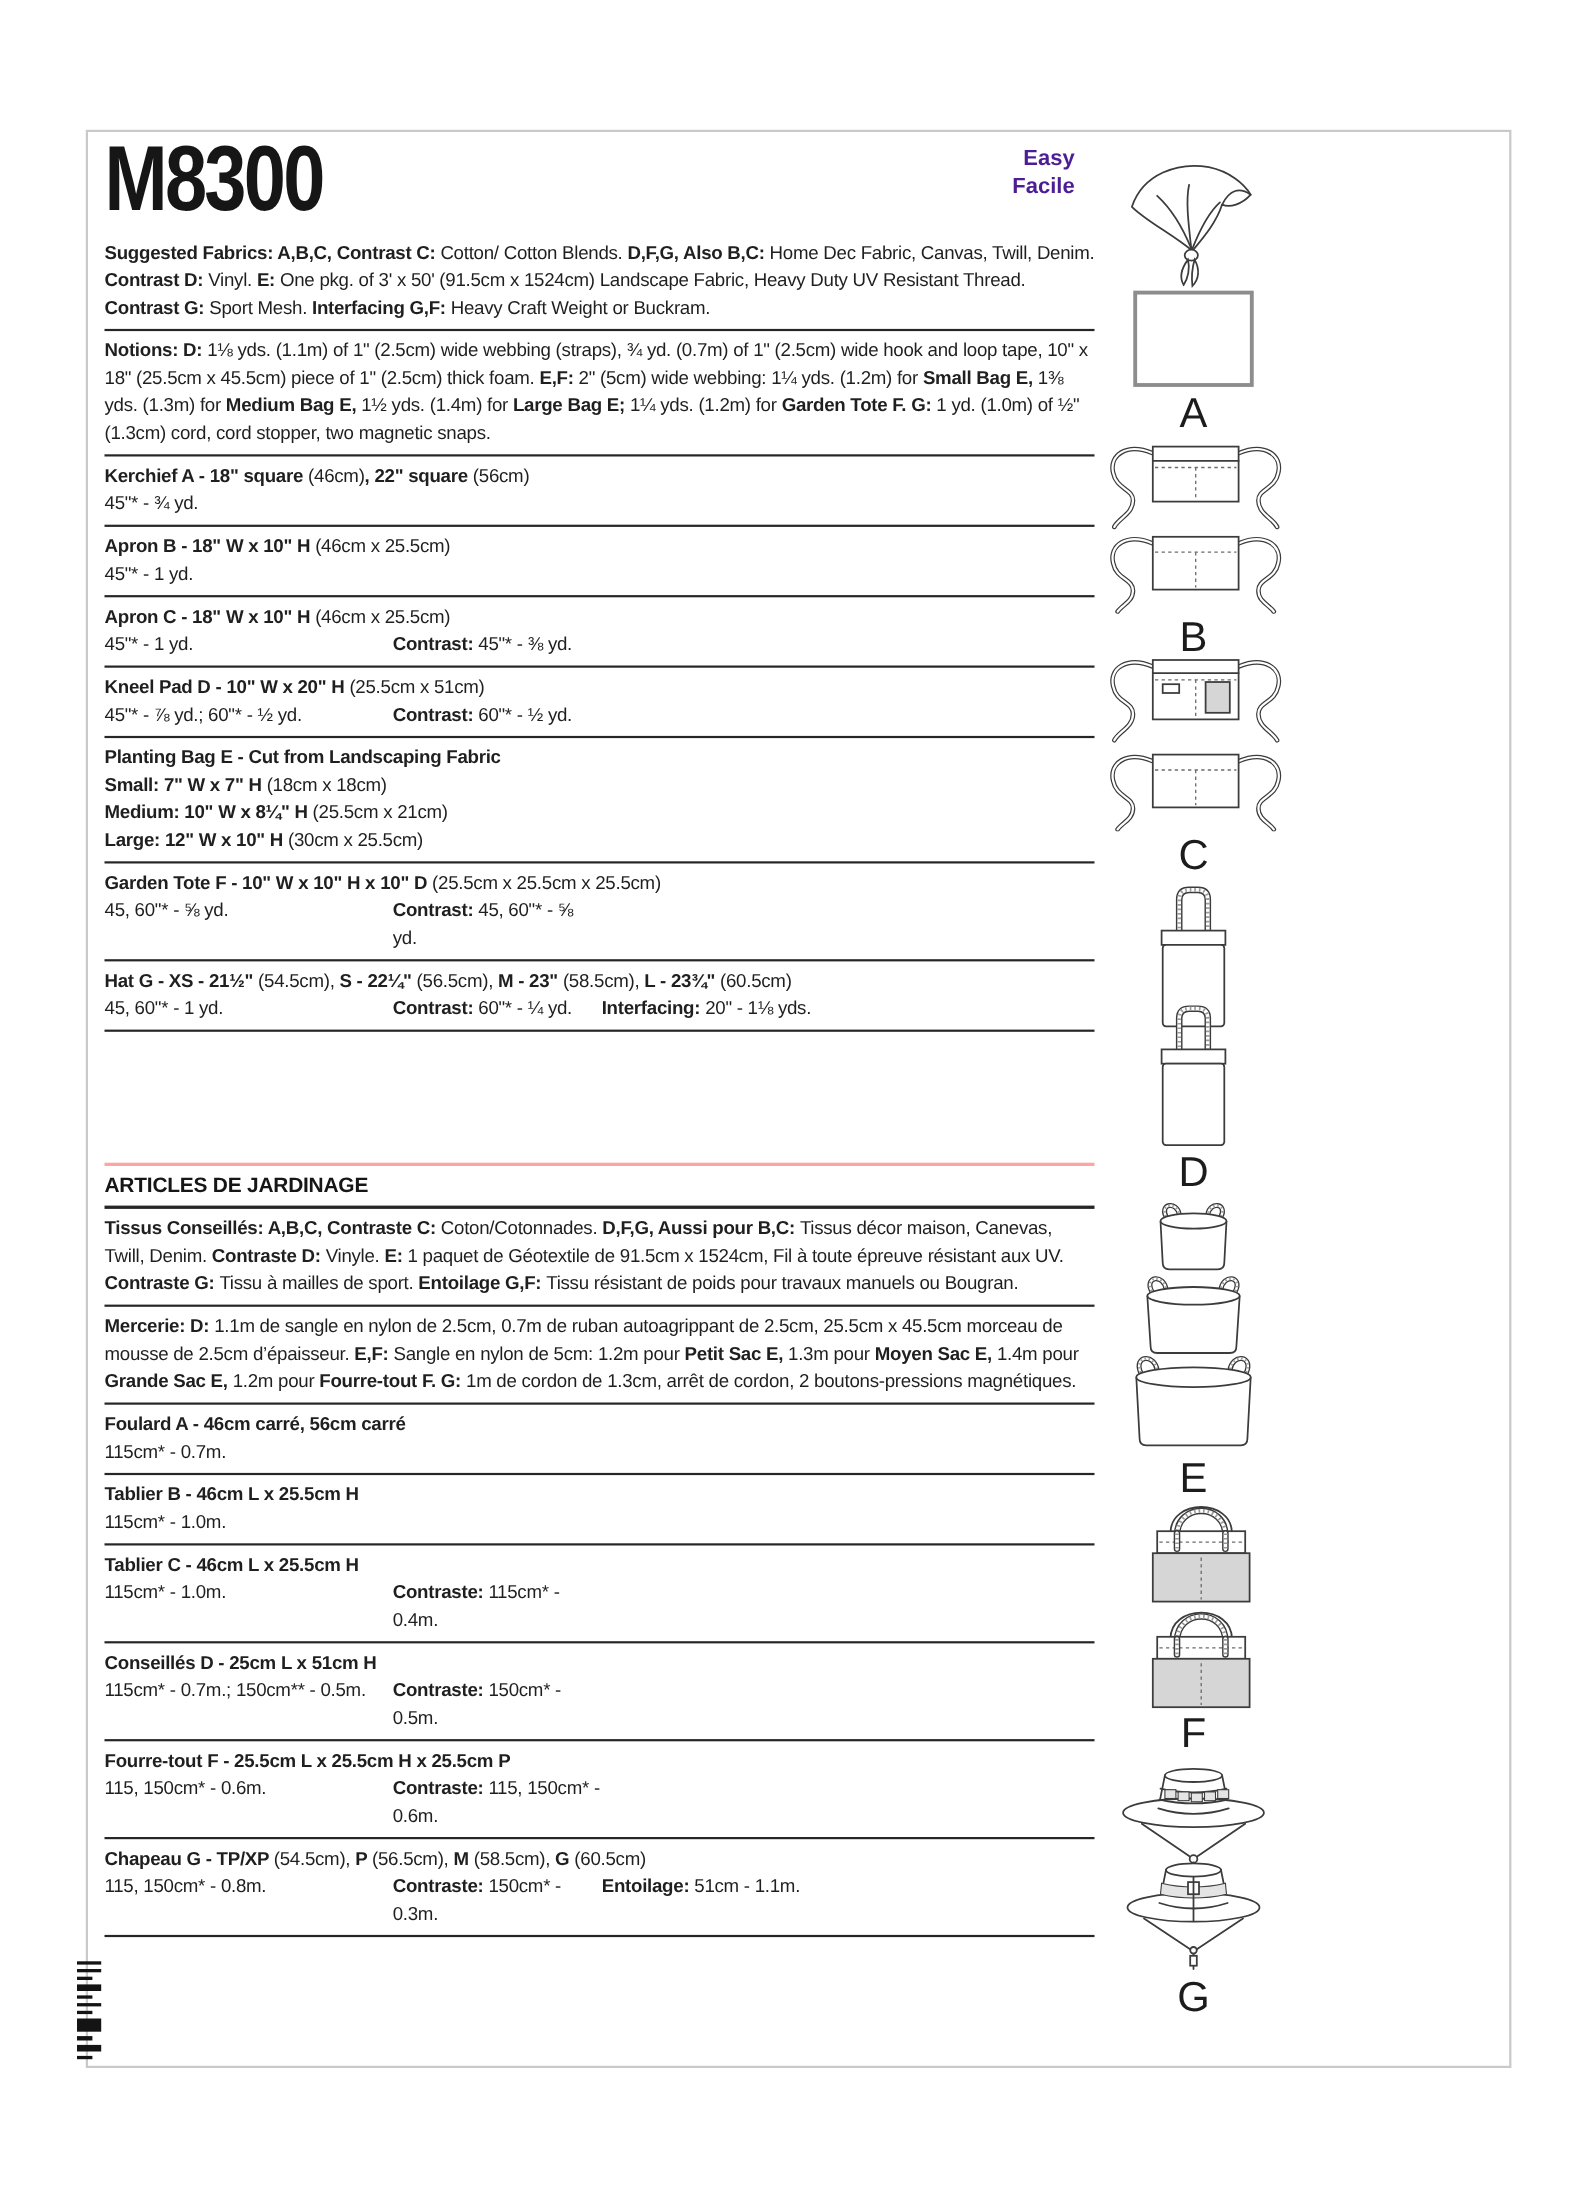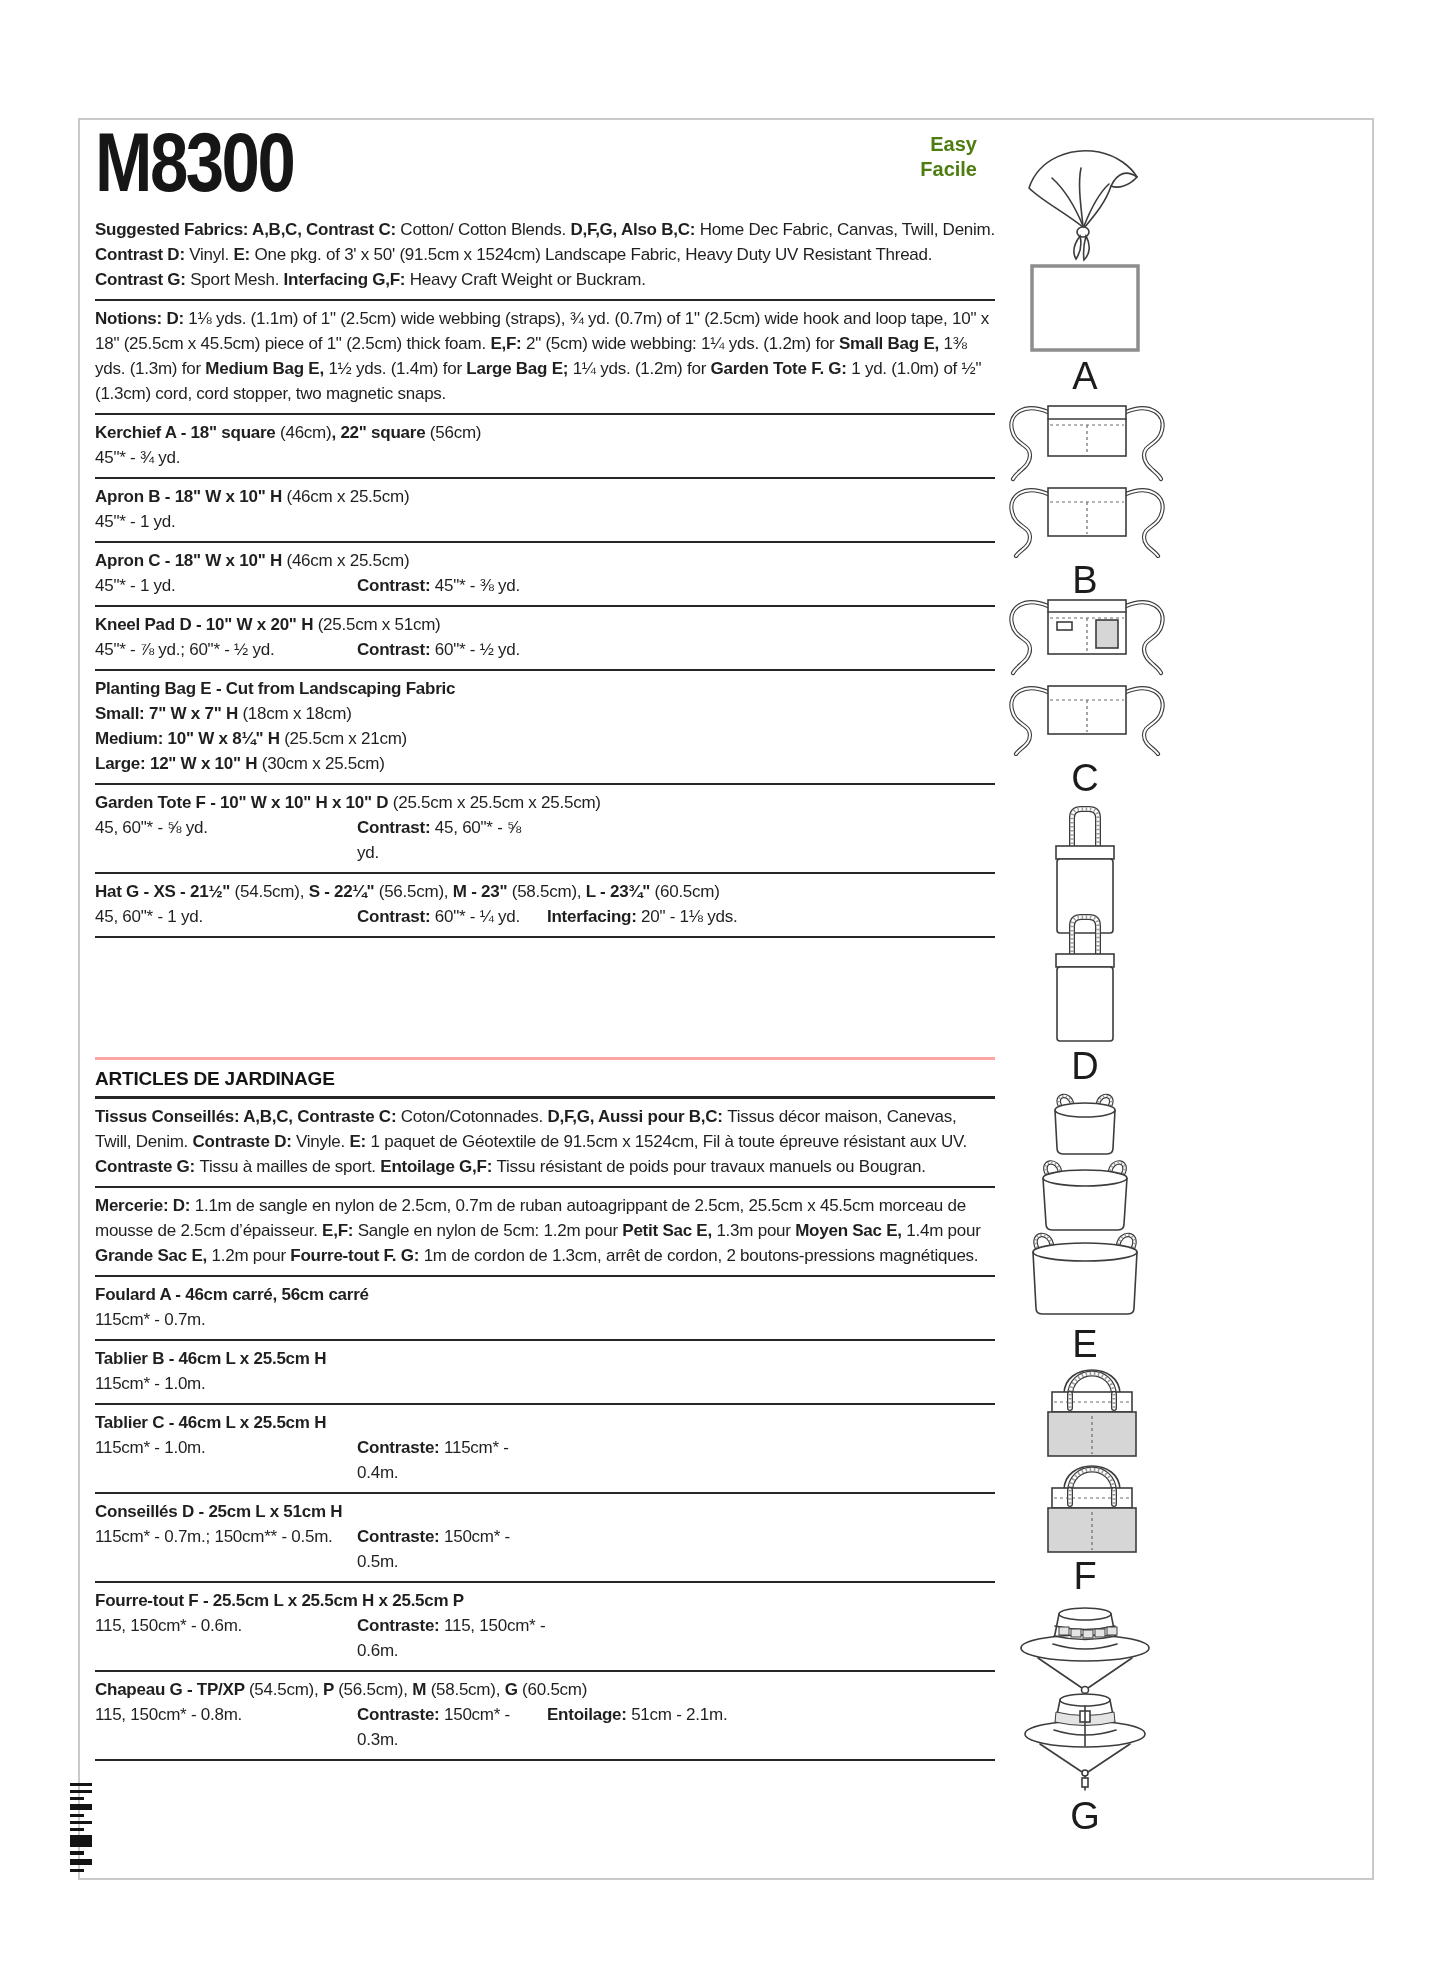--- a/index.html
+++ b/index.html
@@ -9,21 +9,21 @@
     font-family:"Liberation Sans", sans-serif; color:#1f1f1f; overflow:hidden;
   }
   .frame { position:absolute; left:78px; top:118px; width:1296px; height:1762px;
     border:2px solid #c9c9c9; }
 
   
   .textcol { position:absolute; left:95px; top:126px; width:900px; }
   h1.pat { margin:0 0 14px 0; font-size:84px; line-height:72px; font-weight:bold;
     letter-spacing:-3px; transform:scaleX(.82); transform-origin:left; color:#161616; }
   .difficulty { position:absolute; left:805px; top:132px; width:172px; text-align:right;
-    font-weight:bold; font-size:20px; line-height:25px; color:#4d7c0f; }
+    font-weight:bold; font-size:20px; line-height:25px; color:#4c1d95; }
   .sec-head { font-size:19px; font-weight:bold; letter-spacing:-0.2px;
     padding:3px 0 6px; border-bottom:3px solid #262626; color:#161616; }
   .fr-head { border-top:3px solid #fca5a5; padding-top:8px; }
   .para { font-size:17px; line-height:25px; letter-spacing:-0.25px;
     padding:5px 0 7px; border-bottom:2.5px solid #262626; margin:0; }
   .gap { height:119px; }
   .item { border-bottom:2.5px solid #262626; padding:5px 0 7px; }
   .iline { margin:0; font-size:17px; line-height:25px; letter-spacing:-0.25px; }
   .cols { display:flex; }
   .c1 { width:262px; } .c2 { width:190px; } .c3 { flex:1; }
@@ -168,21 +168,21 @@
           <div class="cols">
             <p class="iline c1"><span>115, 150cm* - 0.6m.</span></p>
             <p class="iline c2"><span class="b">Contraste: </span><span>115, 150cm* - 0.6m.</span></p>
           </div>
         </div>
         <div class="item">
           <p class="iline"><span class="b u">Chapeau G</span><span class="b"> - TP/XP </span><span>(54.5cm), </span><span class="b">P </span><span>(56.5cm), </span><span class="b">M </span><span>(58.5cm), </span><span class="b">G </span><span>(60.5cm)</span></p>
           <div class="cols">
             <p class="iline c1"><span>115, 150cm* - 0.8m.</span></p>
             <p class="iline c2"><span class="b">Contraste: </span><span>150cm* - 0.3m.</span></p>
-            <p class="iline c3"><span class="b">Entoilage: </span><span>51cm - 2.1m.</span></p>
+            <p class="iline c3"><span class="b">Entoilage: </span><span>51cm - 1.1m.</span></p>
           </div>
         </div>
       </div>
   </div>
 
   <div class="fig" id="fig-a">
     <svg width="140" height="212" viewBox="0 0 140 212">
       <path class="ln" d="M14,46 C24,16 56,5 84,10 C103,14 116,25 122,35 C114,44 103,47 96,44 C91,60 79,74 69,86 C51,71 27,59 14,46 Z"></path>
       <path class="ln" d="M122,35 C112,28 103,30 96,44"></path>
       <path class="ln" d="M68,84 C59,62 48,46 37,36"></path>

